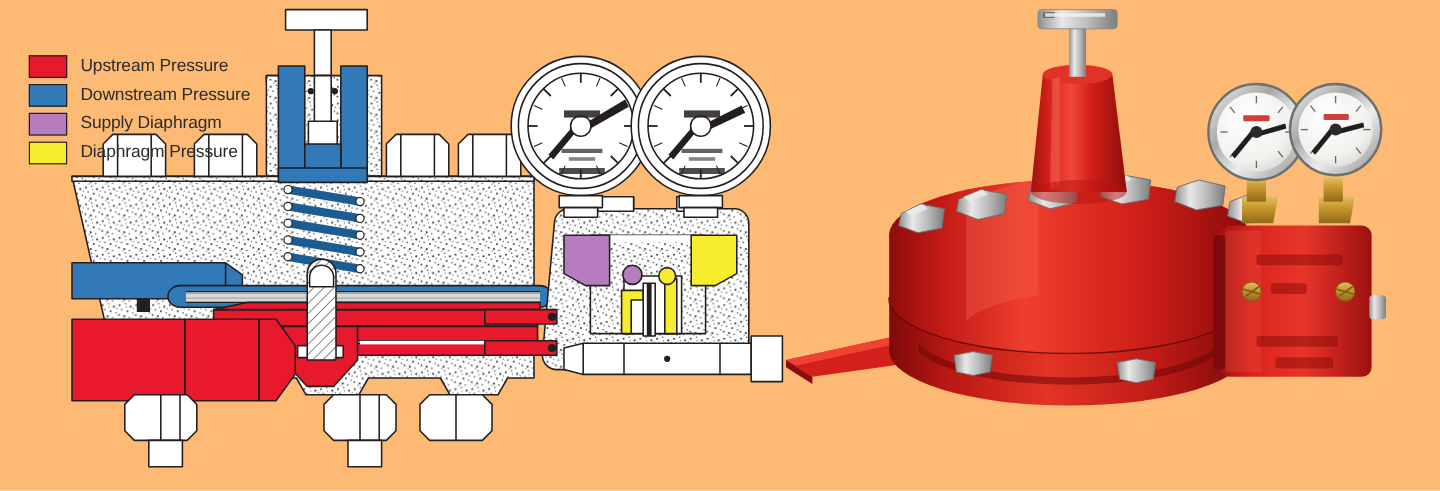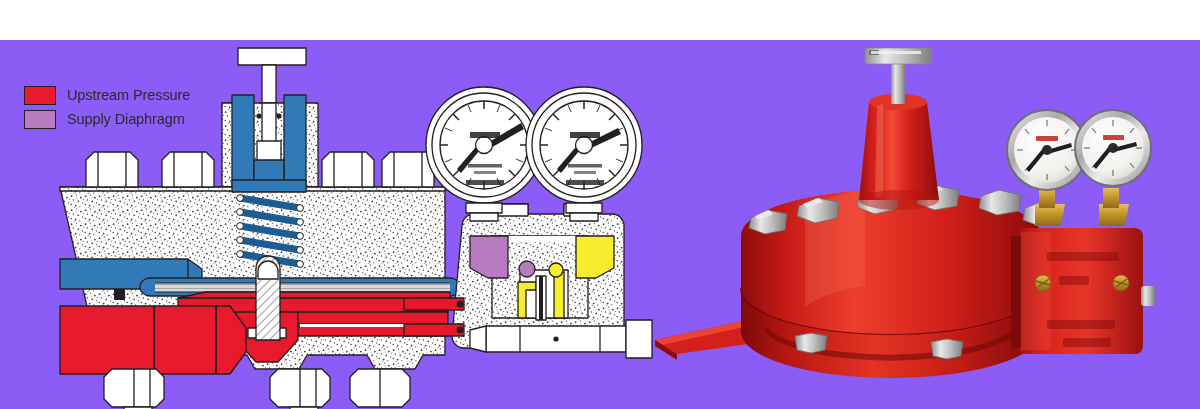--- a/index.html
+++ b/index.html
@@ -1,19 +1,19 @@
 <!DOCTYPE html>
 <html><head>
 <meta charset="utf-8">
 <style>
   html,body{margin:0;padding:0;background:#ffffff;}
   body{width:1200px;height:409px;position:relative;overflow:hidden;
        font-family:"Liberation Sans","DejaVu Sans",sans-serif;}
 
-  .figure{position:absolute;inset:0;background:#8b5cf6;margin-top:40px;}
+  .figure{position:absolute;inset:0;background:#fdba74;}
 
   
   .legend{position:absolute;left:24px;top:44px;width:200px;}
   .legend-row{display:flex;align-items:center;height:22px;margin-bottom:2px;}
   .swatch{width:30px;height:17px;border:1.4px solid #231f20;flex:0 0 auto;}
   .legend-label{margin-left:11px;font-size:14.5px;color:#2b2b2b;
                 letter-spacing:-0.1px;white-space:nowrap;line-height:1;}
 
   
   .diagram{position:absolute;left:0;top:0;width:660px;height:409px;}
@@ -306,22 +306,30 @@
       </g>
     </svg>
   </div>
 
   <div class="legend">
     <div class="legend-row">
       <span class="swatch" style="background:#E8192C"></span>
       <span class="legend-label">Upstream Pressure</span>
     </div>
     <div class="legend-row">
+      <span class="swatch" style="background:#3279B7"></span>
+      <span class="legend-label">Downstream Pressure</span>
+    </div>
+    <div class="legend-row">
       <span class="swatch" style="background:#B77BBF"></span>
       <span class="legend-label">Supply Diaphragm</span>
+    </div>
+    <div class="legend-row">
+      <span class="swatch" style="background:#F7EC2E"></span>
+      <span class="legend-label">Diaphragm Pressure</span>
     </div>
   </div>
 
   <div class="photo">
     <svg width="545" height="409" viewBox="0 0 545 409" xmlns="http://www.w3.org/2000/svg">
       <defs>
         <linearGradient id="domeG" x1="0" y1="0" x2="1" y2="0">
           <stop offset="0" stop-color="#9E1110"></stop>
           <stop offset="0.18" stop-color="#D4201A"></stop>
           <stop offset="0.42" stop-color="#F04A38"></stop>

